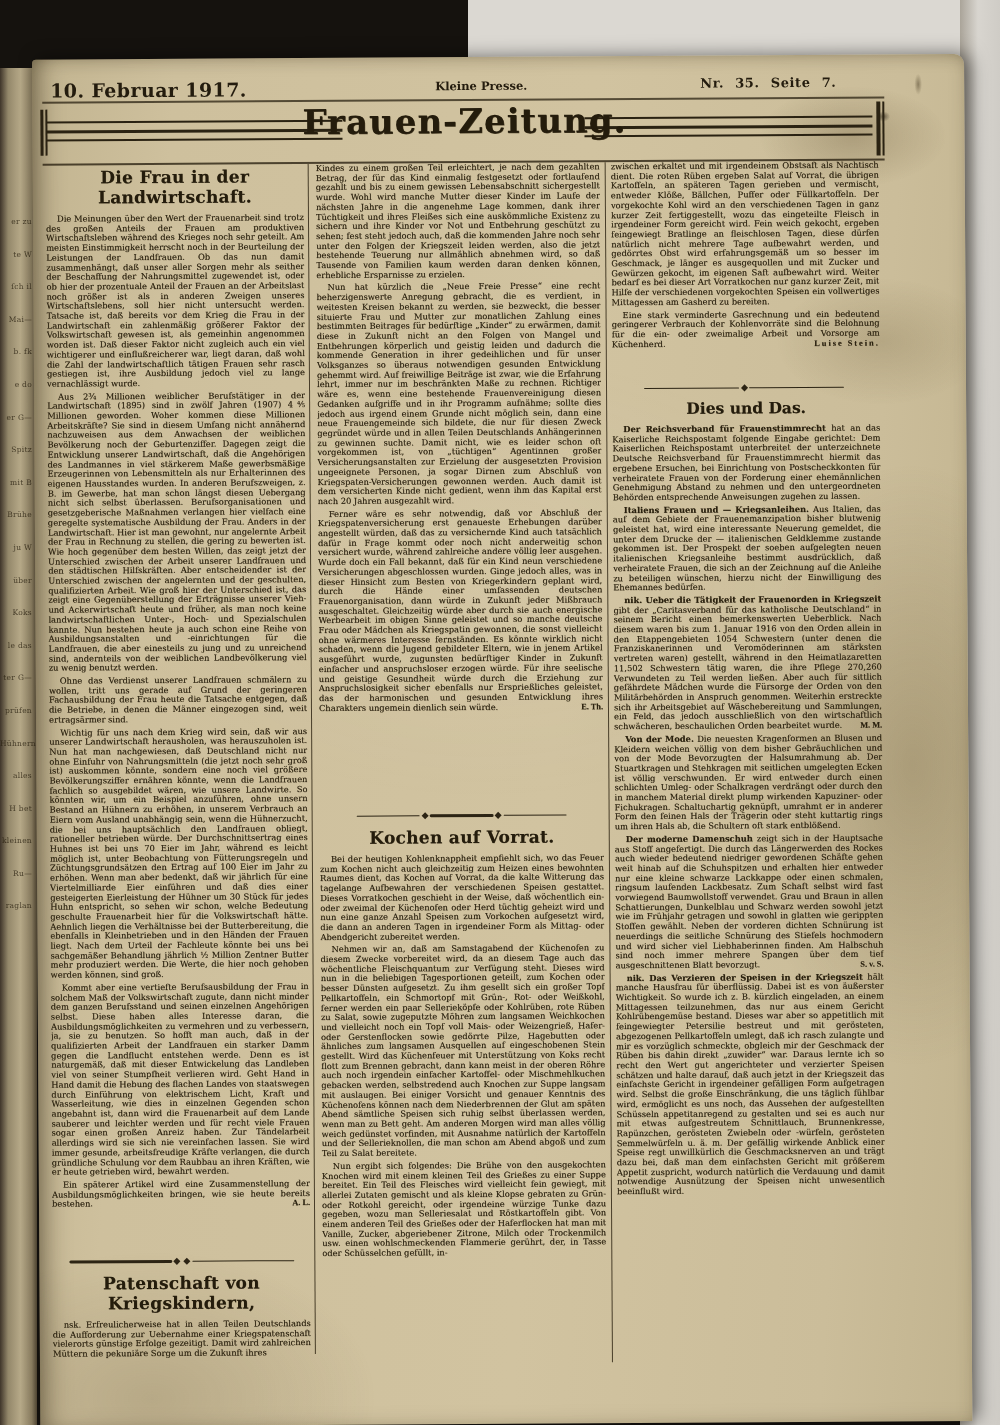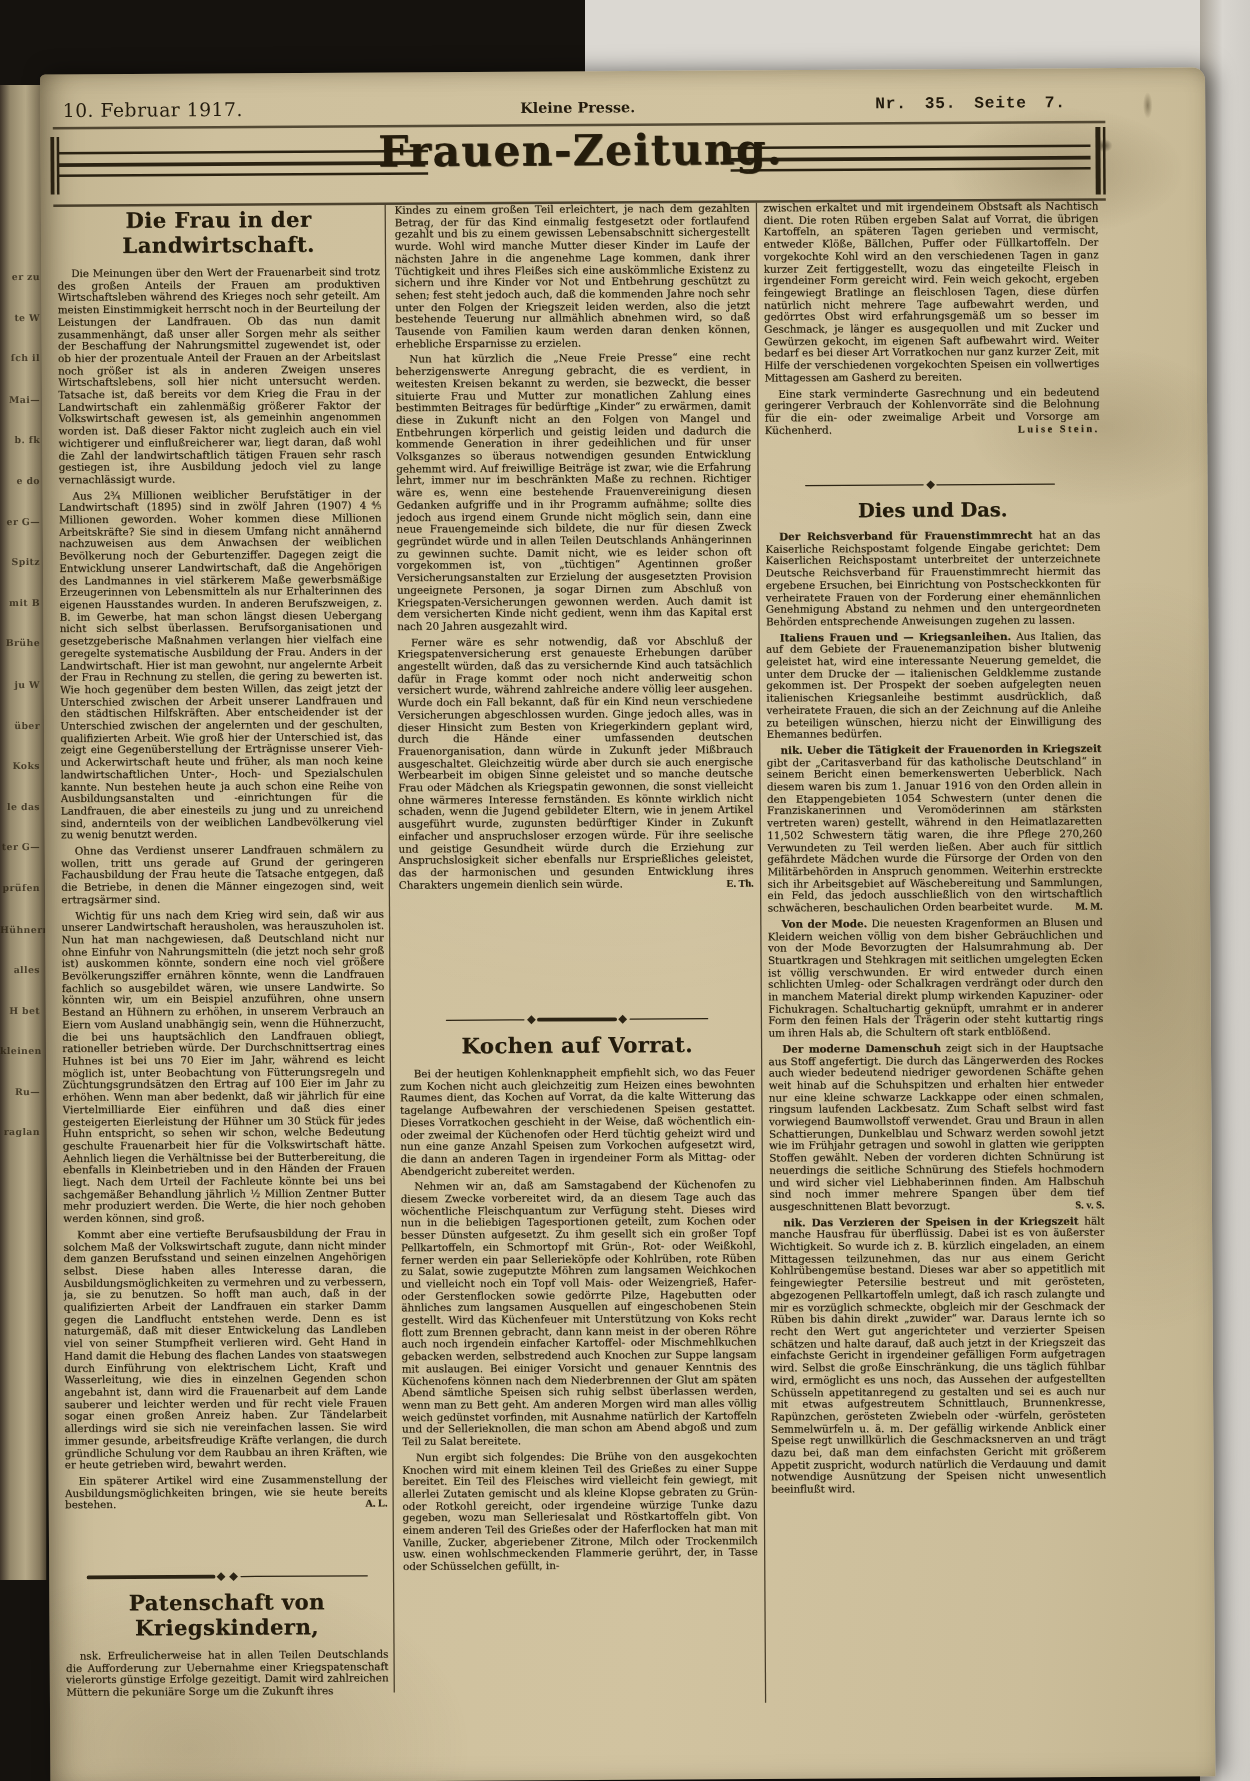--- a/index.html
+++ b/index.html
@@ -3,22 +3,22 @@
 <meta charset="utf-8">
 <style>
   html,body{margin:0;padding:0;}
   body{width:1000px;height:1425px;position:relative;overflow:hidden;background:#15120e;
        font-family:"DejaVu Serif", serif;}
   
   .backing-top{position:absolute;left:468px;top:0;width:532px;height:86px;background:#dbd8d2;}
   .backing-right{position:absolute;left:960px;top:0;width:40px;height:1425px;
        background:linear-gradient(90deg,#aaa499 0%,#d8d5cf 45%,#cfccc6 100%);}
   
-  .gutter-page{position:absolute;left:0;top:68px;width:37px;height:1196px;overflow:hidden;
-       background:linear-gradient(90deg,#3f352a 0%,#93876a 22%,#b6a988 55%,#8a7d60 86%,#554a36 100%);font-weight:bold;}
+  .gutter-page{position:absolute;left:0;top:68px;width:37px;height:1357px;overflow:hidden;
+       background:linear-gradient(90deg,#3f352a 0%,#93876a 22%,#b6a988 55%,#8a7d60 86%,#554a36 100%);}
   .gutter-frag{color:rgba(43,34,18,.78);font-size:7.5px;line-height:8.6px;text-align:right;
        padding:150px 5px 0 0;}
   .gutter-frag div{margin-bottom:24px;letter-spacing:.3px;}
   
   .page{position:absolute;left:32px;top:58px;width:932px;height:1367px;
        transform:rotate(-0.35deg);transform-origin:30% 0;
        background:linear-gradient(94deg,#c2b490 0%,#cec09d 14%,#d1c3a0 55%,#cbbd9a 85%,#c2b48f 100%);
        border-radius:4px 10px 0 0;
        box-shadow:inset 16px 0 26px -12px rgba(35,25,10,.55), inset -4px 4px 18px -8px rgba(60,48,25,.35),
                   6px 0 18px rgba(0,0,0,.5);}
@@ -26,23 +26,23 @@
        background:
         radial-gradient(9px 7px at 851px 62px, rgba(28,20,8,.55), transparent 75%),
         radial-gradient(5px 14px at 886px 30px, rgba(60,48,25,.45), transparent 75%),
         radial-gradient(150px 90px at 91% 21%, rgba(104,88,53,.22), transparent 70%),
         radial-gradient(240px 430px at 94% 52%, rgba(104,88,53,.30), transparent 70%),
         radial-gradient(130px 70px at 88% 6%, rgba(92,76,45,.28), transparent 72%),
         radial-gradient(320px 210px at 12% 98%, rgba(92,76,45,.20), transparent 70%),
         radial-gradient(520px 320px at 48% 38%, rgba(255,250,230,.07), transparent 70%);}
   
   .runhead{position:absolute;top:20px;left:0;width:860px;height:18px;color:#241c0e;}
-  .rh-date{position:absolute;left:18px;top:0;font-size:15px;font-weight:400;letter-spacing:.4px;}
-  .rh-pub{position:absolute;left:355px;width:150px;text-align:center;top:2px;font-size:11.5px;font-weight:700;}
-  .rh-issue{position:absolute;left:668px;top:0;font-size:13px;font-weight:700;letter-spacing:.6px;word-spacing:6px;font-family:Liberation Mono, monospace;}
+  .rh-date{position:absolute;left:18px;top:0;font-size:19px;font-weight:700;letter-spacing:.4px;}
+  .rh-pub{position:absolute;left:374px;width:150px;text-align:center;top:2px;font-size:11.5px;font-weight:700;}
+  .rh-issue{position:absolute;left:668px;top:0;font-size:13px;font-weight:700;letter-spacing:.6px;word-spacing:6px;}
   
   .mast{position:absolute;left:8px;top:42px;width:848px;height:64px;}
   .mb{position:absolute;background:#2a2212;}
   .mast .tline{left:2px;right:4px;top:0;height:1.5px;opacity:.75;}
   .mast .bline{left:2px;right:4px;bottom:0;height:1.6px;opacity:.8;}
   .rul-l1{left:6px;width:296px;top:20px;height:1.8px;}
   .rul-l2{left:6px;width:296px;top:29px;height:3px;}
   .rul-l3{left:6px;width:296px;top:38px;height:1.8px;}
   .rul-r1{left:544px;width:288px;top:19px;height:1.8px;}
   .rul-r2{left:544px;width:288px;top:28px;height:3px;}

